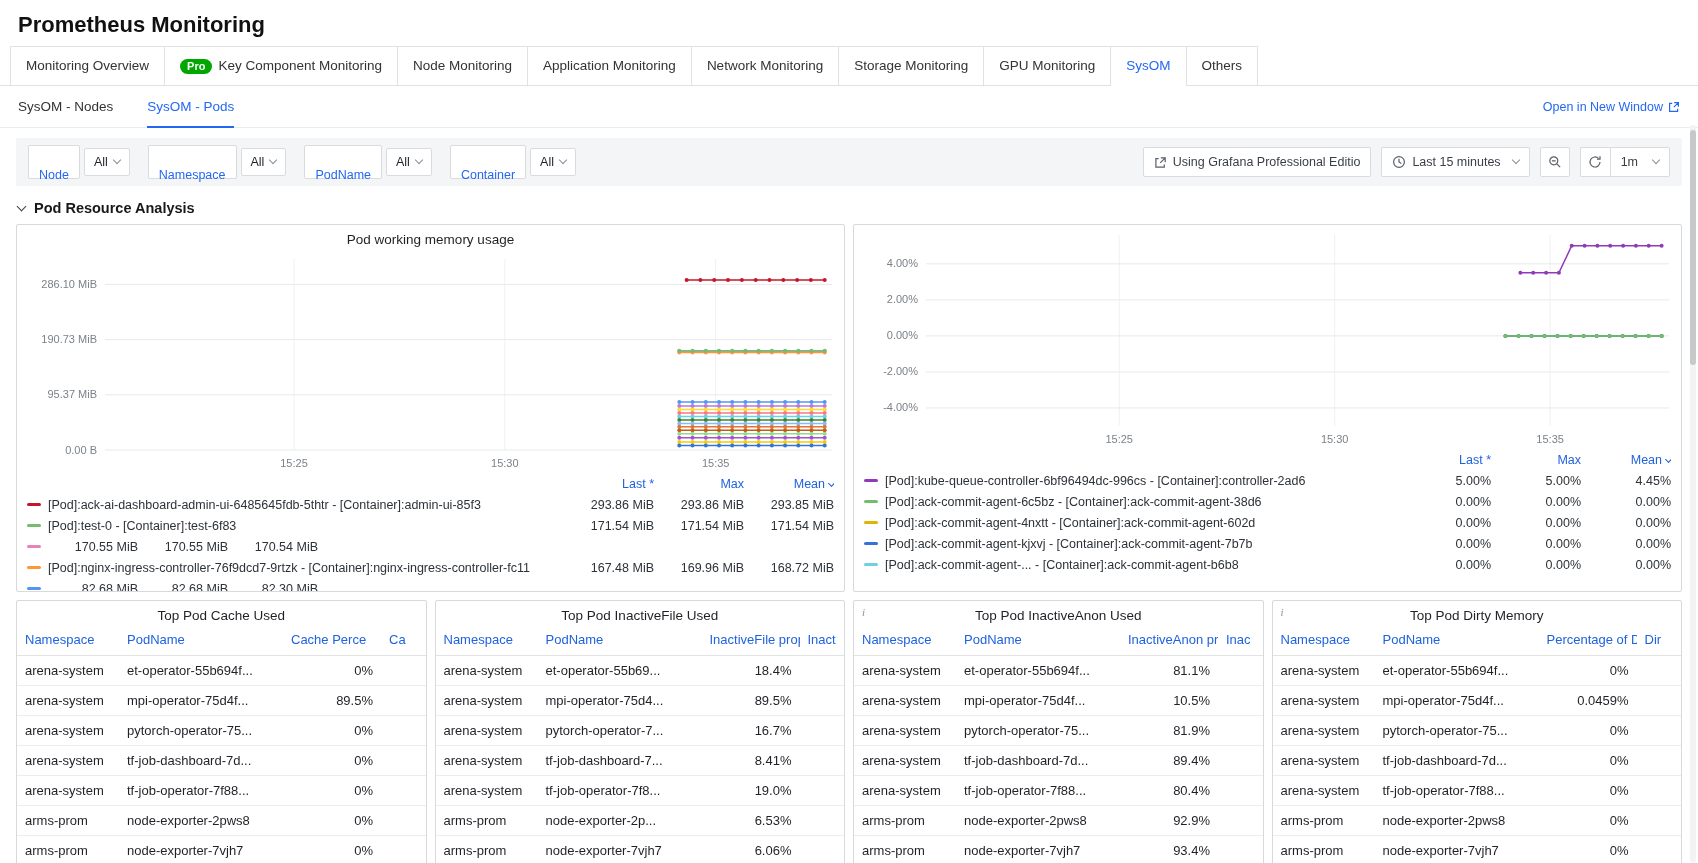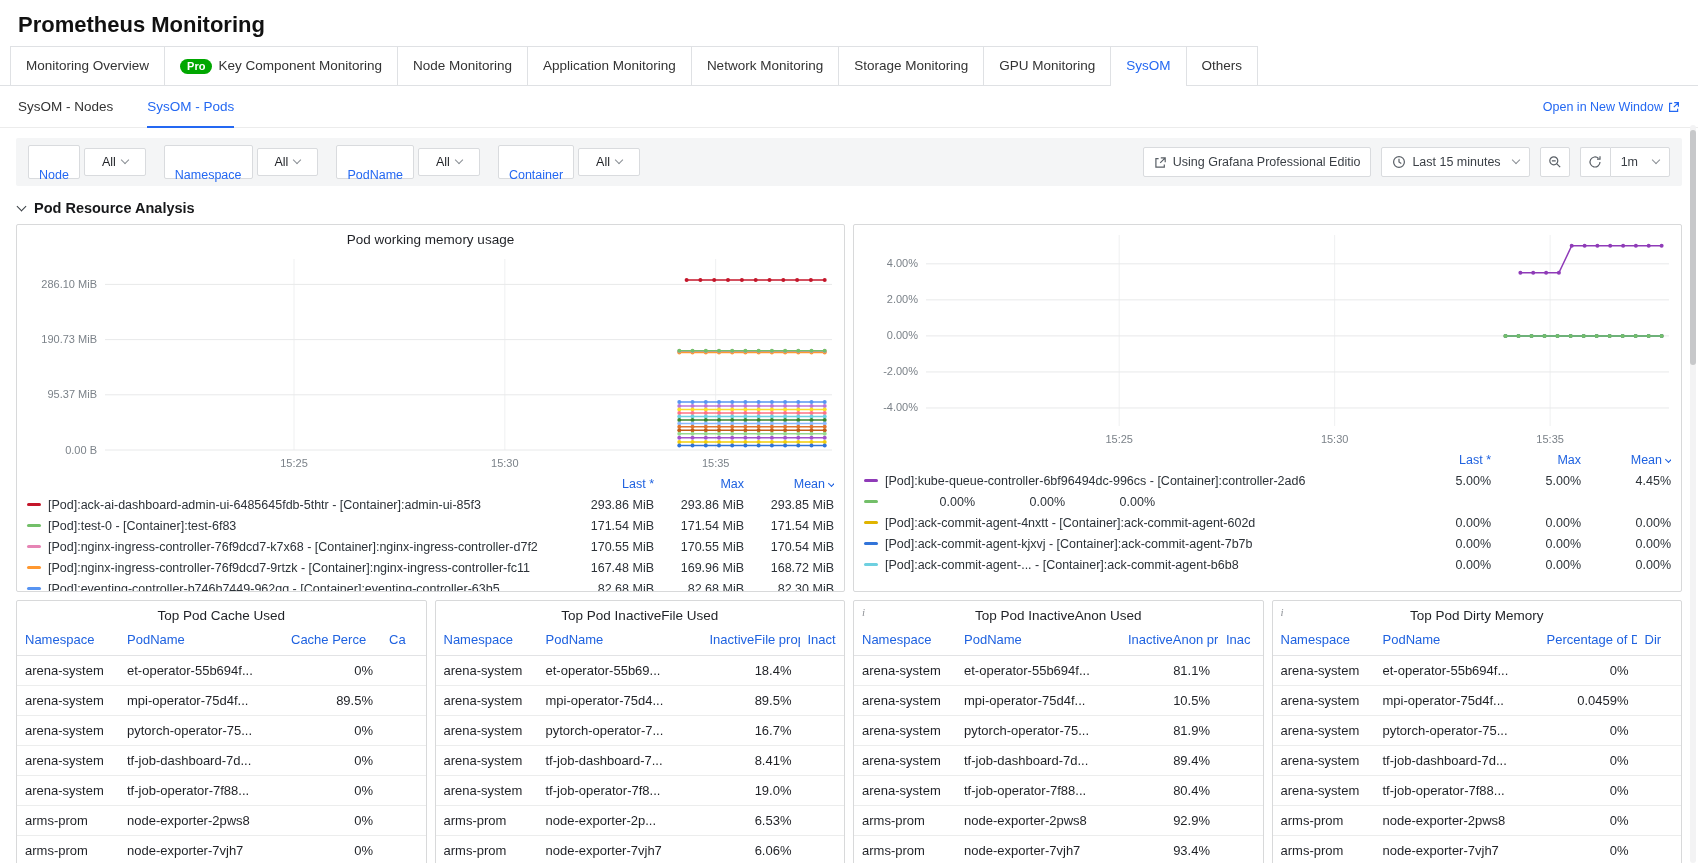--- a/index.html
+++ b/index.html
@@ -23,21 +23,21 @@
   .subtabbar{display:flex;align-items:center;height:42px;border-bottom:1px solid #ececec;padding:0 18px;position:relative;}
   .subtabs{display:flex;height:42px;}
   .subtab{margin-right:34px;font-size:13.5px;line-height:41px;color:#333;cursor:pointer;border-bottom:2px solid transparent;}
   .subtab.active{color:var(--accent);border-bottom-color:var(--accent);}
   .open-link{position:absolute;right:18px;top:0;height:42px;display:flex;align-items:center;gap:5px;color:var(--accent);font-size:12.5px;cursor:pointer;text-decoration:none;}
   
   .filterbar{display:flex;align-items:center;background:#f4f5f6;height:48px;margin:10px 16px 0;padding:0 12px;border-radius:2px;}
   .filters{display:flex;align-items:center;}
   .filter{display:flex;align-items:center;margin-right:18px;}
   .f-label{background:#fff;border:1px solid #d9dbde;height:24px;line-height:26px;padding:16px 10px;font-size:12.5px;color:var(--accent);border-radius:2px;white-space:nowrap;text-align:center;}
-  .f-value{background:#fff;border:1px solid #d9dbde;height:28px;padding:0 17px;font-size:12.5px;color:#1f2126;margin-left:4px;border-radius:2px;display:flex;align-items:center;cursor:pointer;}
+  .f-value{background:#fff;border:1px solid #d9dbde;height:28px;padding:0 9px;font-size:12.5px;color:#1f2126;margin-left:4px;border-radius:2px;display:flex;align-items:center;cursor:pointer;}
   .fb-right{margin-left:auto;display:flex;align-items:flex-start;gap:10px;}
   .btn{display:flex;align-items:center;gap:6px;background:#fff;border:1px solid #d9dbde;height:30px;padding:0 10px;font-size:12.5px;color:#3a3f45;border-radius:2px;cursor:pointer;white-space:nowrap;font-family:inherit;}
   .btn.icon-only{width:30px;justify-content:center;padding:0;}
   .btn-group{display:flex;}
   .btn-group .btn{border-radius:0;}
   .btn-group .btn:first-child{border-radius:2px 0 0 2px;border-right:none;}
   .btn-group .btn:last-child{border-radius:0 2px 2px 0;gap:9px;}
   .caret{display:inline-block;width:6px;height:6px;border-right:1.4px solid #8a8f95;border-bottom:1.4px solid #8a8f95;transform:rotate(45deg);margin-left:6px;position:relative;top:-2px;}
   .caret.sm{width:5px;height:5px;margin-left:4px;border-color:var(--linkblue);}
   
@@ -452,35 +452,33 @@
         </div>
         <div class="lg-row">
           <span class="swatch" style="background: rgb(115, 191, 105);"></span>
           <span class="lg-name">[Pod]:test-0 - [Container]:test-6f83</span>
           <span class="lg-col">171.54 MiB</span>
           <span class="lg-col">171.54 MiB</span>
           <span class="lg-col">171.54 MiB</span>
         </div>
         <div class="lg-row">
           <span class="swatch" style="background: rgb(230, 133, 181);"></span>
-          <span class="lg-name">[Pod]:nginx-ingress-controller-76f9dcd7-k7x68 - [Container]:nginx-ingress-controller-d7f2</span>
           <span class="lg-col">170.55 MiB</span>
           <span class="lg-col">170.55 MiB</span>
           <span class="lg-col">170.54 MiB</span>
         </div>
         <div class="lg-row">
           <span class="swatch" style="background: rgb(255, 152, 48);"></span>
           <span class="lg-name">[Pod]:nginx-ingress-controller-76f9dcd7-9rtzk - [Container]:nginx-ingress-controller-fc11</span>
           <span class="lg-col">167.48 MiB</span>
           <span class="lg-col">169.96 MiB</span>
           <span class="lg-col">168.72 MiB</span>
         </div>
         <div class="lg-row">
           <span class="swatch" style="background: rgb(87, 148, 242);"></span>
-          <span class="lg-name">[Pod]:eventing-controller-b746b7449-962qq - [Container]:eventing-controller-63b5</span>
           <span class="lg-col">82.68 MiB</span>
           <span class="lg-col">82.68 MiB</span>
           <span class="lg-col">82.30 MiB</span>
         </div>
       </div>
     </div>
   <div class="panel chart-panel">
       <svg class="chart" width="827" height="225">
         <line x1="265.18" x2="265.18" y1="10" y2="201" stroke="#eff0f1"></line>
         <line x1="480.65000000000003" x2="480.65000000000003" y1="10" y2="201" stroke="#eff0f1"></line>
@@ -563,20 +561,21 @@
         </div>
         <div class="lg-row">
           <span class="swatch" style="background: rgb(143, 59, 184);"></span>
           <span class="lg-name">[Pod]:kube-queue-controller-6bf96494dc-996cs - [Container]:controller-2ad6</span>
           <span class="lg-col">5.00%</span>
           <span class="lg-col">5.00%</span>
           <span class="lg-col">4.45%</span>
         </div>
         <div class="lg-row">
           <span class="swatch" style="background: rgb(115, 191, 105);"></span>
+          <span class="lg-name">[Pod]:ack-commit-agent-6c5bz - [Container]:ack-commit-agent-38d6</span>
           <span class="lg-col">0.00%</span>
           <span class="lg-col">0.00%</span>
           <span class="lg-col">0.00%</span>
         </div>
         <div class="lg-row">
           <span class="swatch" style="background: rgb(224, 180, 0);"></span>
           <span class="lg-name">[Pod]:ack-commit-agent-4nxtt - [Container]:ack-commit-agent-602d</span>
           <span class="lg-col">0.00%</span>
           <span class="lg-col">0.00%</span>
           <span class="lg-col">0.00%</span>

